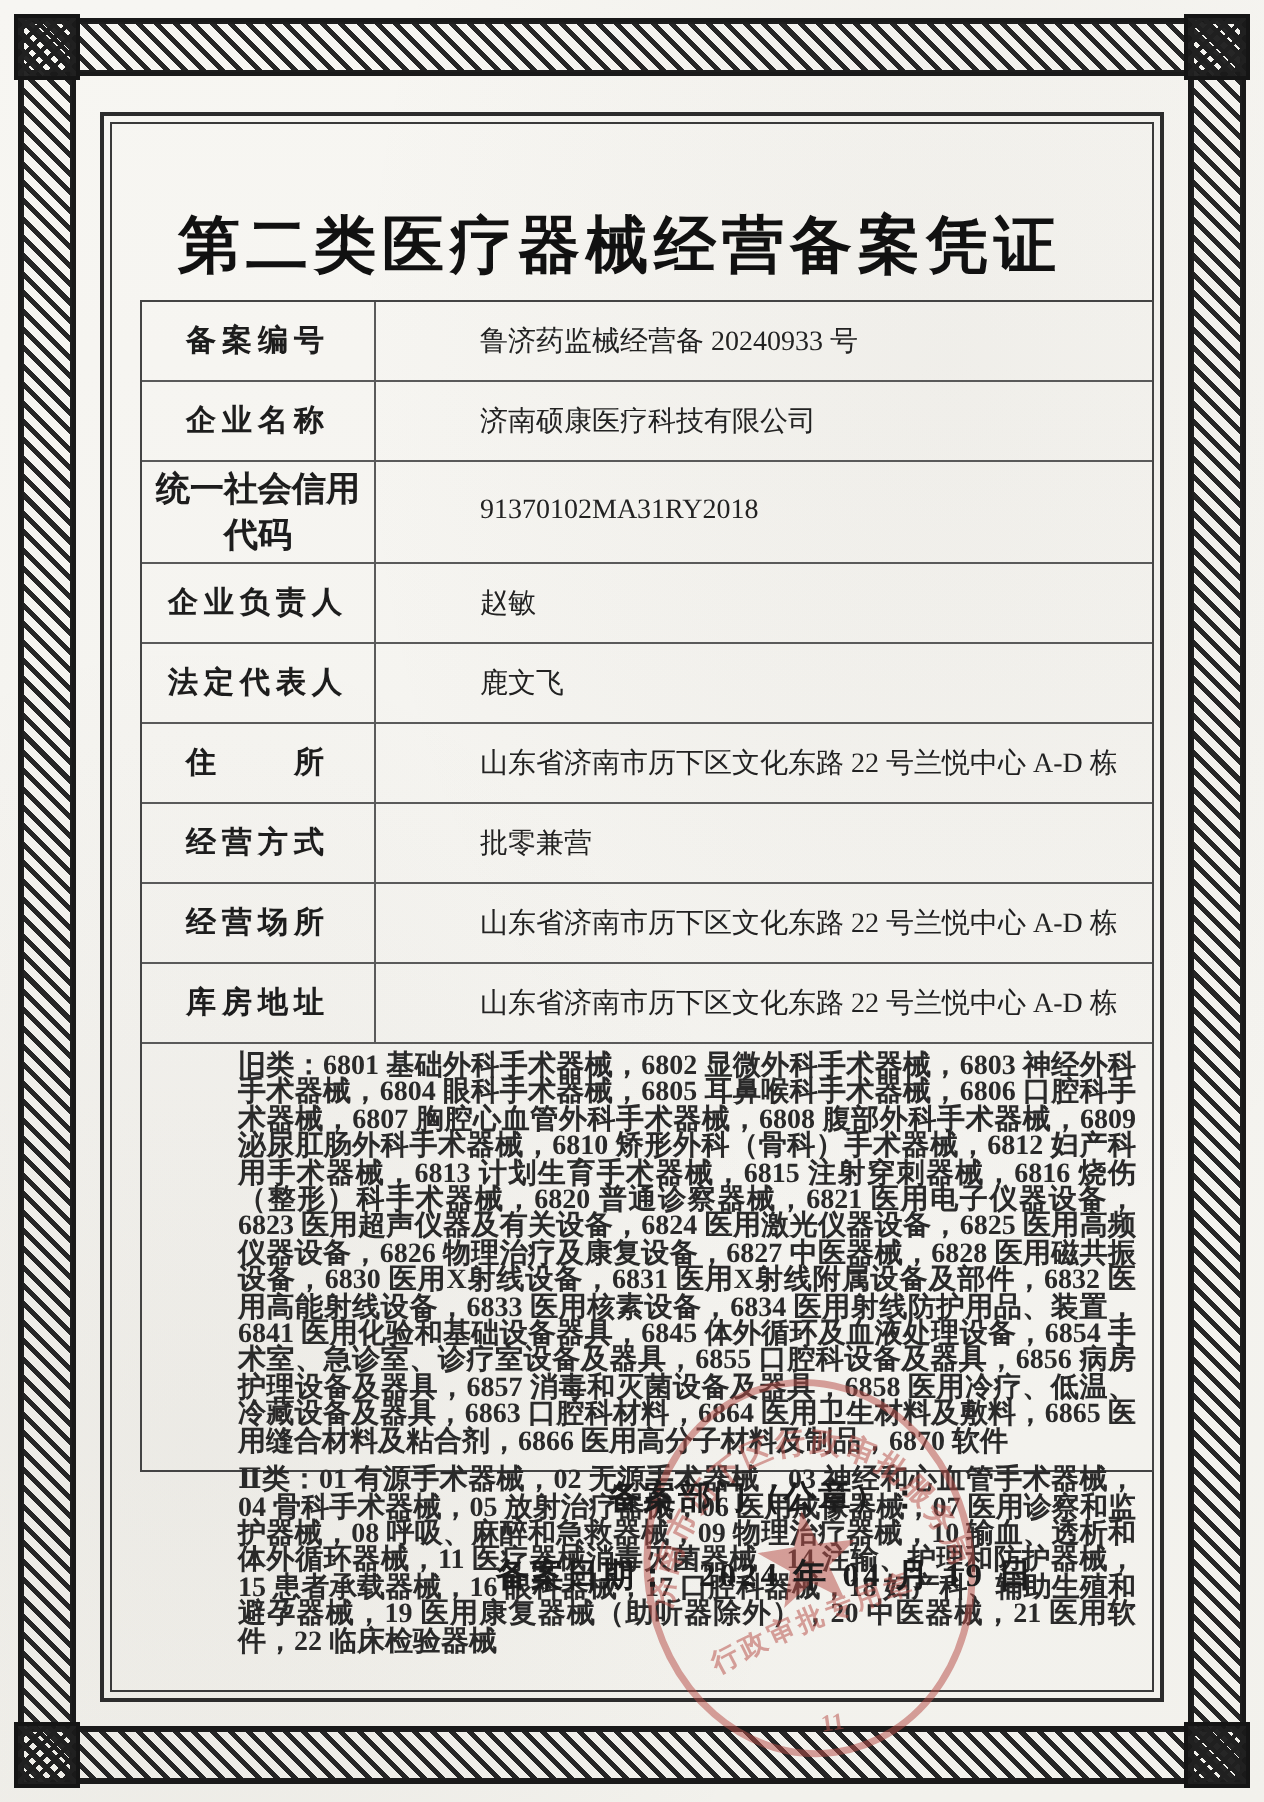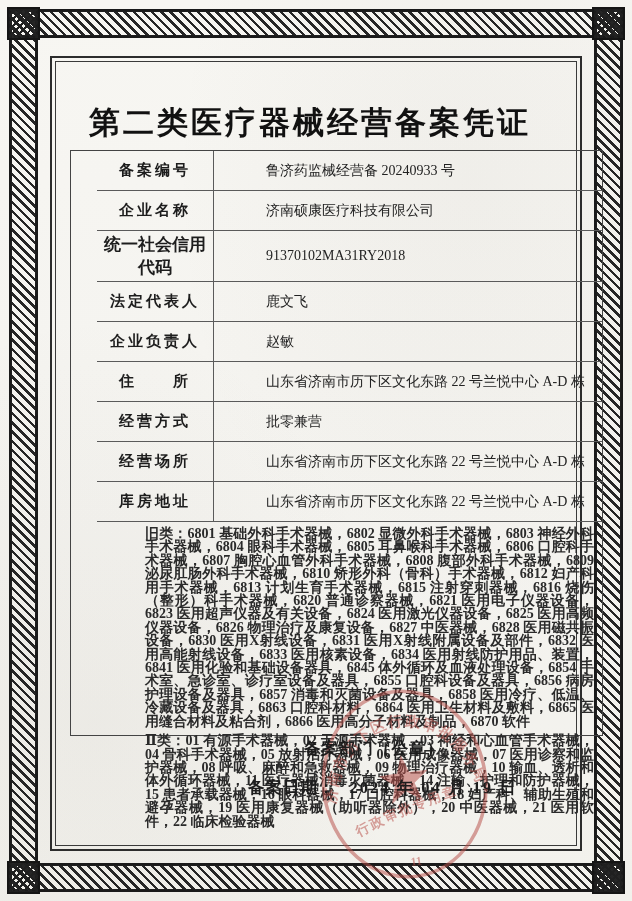--- a/index.html
+++ b/index.html
@@ -24,21 +24,21 @@
       repeating-linear-gradient(-45deg,#202020 0 2px,transparent 2px 5px);
     border:2px solid #151515;}
   .corner.tl{top:7px;left:7px;} .corner.tr{top:7px;right:7px;}
   .corner.bl{bottom:7px;left:7px;} .corner.br{bottom:7px;right:7px;}
   .inner-frame{position:absolute;left:50px;right:50px;top:56px;bottom:50px;border:2px solid #2c2c2c;}
   .inner-frame2{position:absolute;left:55px;right:55px;top:61px;bottom:55px;border:1px solid #3a3a3a;}
   
   .title{position:absolute;left:60px;right:72px;top:102px;text-align:center;
     font-size:31px;font-weight:700;letter-spacing:3px;color:#111;}
   
-  .cert-table{position:absolute;left:70px;top:150px;width:505px;border:1px solid #444;padding-left:26px;}
+  .cert-table{position:absolute;left:70px;top:150px;width:505px;border:1px solid #444;}
   .trow{display:flex;border-bottom:1px solid #5a5a5a;min-height:39px;}
   .trow:last-child{border-bottom:none;}
   .tlabel{width:117px;flex:0 0 117px;border-right:1px solid #5a5a5a;
     display:flex;align-items:center;justify-content:center;text-align:center;
     font-size:15px;font-weight:600;letter-spacing:3px;padding:2px 3px;box-sizing:border-box;}
   .tlabel.small{font-size:17px;letter-spacing:0;}
   .tvalue{flex:1;display:flex;align-items:center;padding:4px 12px;box-sizing:border-box;
     font-size:14px;color:#222;margin-left:40px;}
   .scope-row{height:213px;}
   .scope-row .tlabel{align-items:flex-start;padding-top:12px;}
@@ -83,27 +83,27 @@
       <div class="tlabel">企业名称</div>
       <div class="tvalue">济南硕康医疗科技有限公司</div>
     </div>
 
     <div class="trow">
       <div class="tlabel small">统一社会信用代码</div>
       <div class="tvalue">91370102MA31RY2018</div>
     </div>
 
     <div class="trow">
-      <div class="tlabel">法定代表人</div>
-      <div class="tvalue">鹿文飞</div>
+      <div class="tlabel">企业负责人</div>
+      <div class="tvalue">赵敏</div>
     </div>
 
     <div class="trow">
-      <div class="tlabel">企业负责人</div>
-      <div class="tvalue">赵敏</div>
+      <div class="tlabel">法定代表人</div>
+      <div class="tvalue">鹿文飞</div>
     </div>
 
     <div class="trow">
       <div class="tlabel">住　　所</div>
       <div class="tvalue">山东省济南市历下区文化东路 22 号兰悦中心 A-D 栋</div>
     </div>
 
     <div class="trow">
       <div class="tlabel">经营方式</div>
       <div class="tvalue">批零兼营</div>

